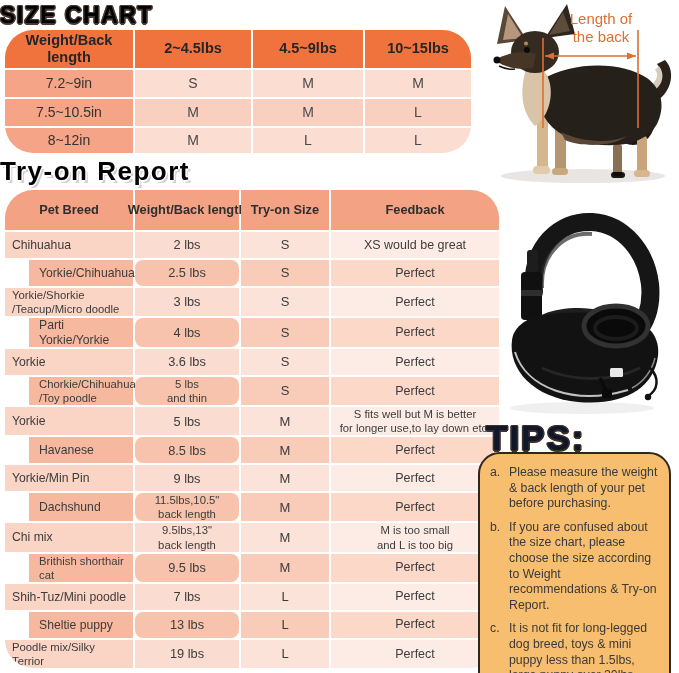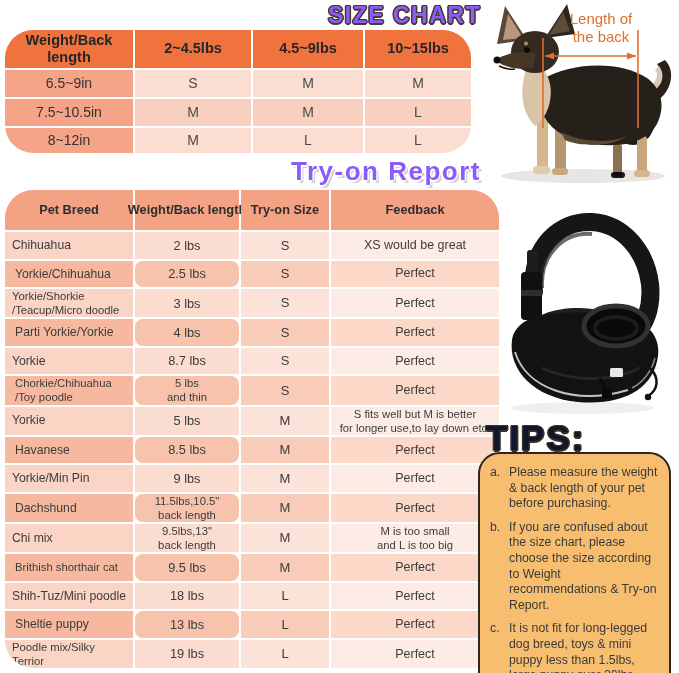--- a/index.html
+++ b/index.html
@@ -3,22 +3,22 @@
 <meta charset="utf-8">
 <style>
   html,body{margin:0;padding:0;}
   body{
     width:679px;height:673px;position:relative;background:#ffffff;
     font-family:"Liberation Sans","DejaVu Sans",sans-serif;
     overflow:hidden;color:#3c3c3c;
   }
   
   .big-title{
-    position:absolute;left:9px;width:472px;text-align:right;
-    font-weight:800;letter-spacing:1.5px;color:#8b5cf6;
+    position:absolute;left:0;width:472px;text-align:left;
+    font-weight:800;letter-spacing:1.5px;color:#000000;
   }
   .size-title{
     top:2px;font-size:23px;
     text-shadow:-1.5px 0 #473a33,1.5px 0 #473a33,0 -1.5px #473a33,0 1.5px #473a33,
       -1px -1px #473a33,1px -1px #473a33,-1px 1px #473a33,1px 1px #473a33;
   }
   .tryon-title{
     top:156px;font-size:26px;
     text-shadow:-1.5px 0 #ffffff,1.5px 0 #ffffff,0 -1.5px #ffffff,0 1.5px #ffffff,
       2.5px 2.5px 0 rgba(150,150,150,.45);
@@ -49,21 +49,21 @@
   .t1 .v{color:#4a4a4a;font-size:14px;}
   
   .t2 .th{background:#f4a284;color:#2e2e2e;font-size:12.8px;font-weight:700;white-space:nowrap;}
   .t2 .c0{justify-content:flex-start;text-align:left;padding-left:10px;font-size:12.2px;color:#3c3c3c;}
   .t2 .c1{font-size:12.8px;color:#3c3c3c;}
   .t2 .c2{font-size:13px;color:#3c3c3c;}
   .t2 .c3{font-size:12.5px;color:#3c3c3c;}
   .t2 .sm{font-size:11.3px;line-height:1.25;}
   .t2row.odd  .c0{background:#fad4c5;padding-left:7px;} .t2row.odd  .c1{background:#fbdcd0;}
   .t2row.odd  .c2{background:#fce3d9;} .t2row.odd  .c3{background:#fdece5;}
-  .t2row.even .c0{background:#f6b99f;} .t2row.even .c1{background:#f8c3ac;border-radius:8px;}
+  .t2row.even .c0{background:#f6b99f;margin-left:24px;} .t2row.even .c1{background:#f8c3ac;border-radius:8px;}
   .t2row.even .c2{background:#f9ccb9;} .t2row.even .c3{background:#fbd8c8;}
   
   .dog-figure{position:absolute;left:475px;top:0;width:204px;height:188px;}
   .bag-figure{position:absolute;left:482px;top:192px;width:192px;height:228px;}
   
   .tips-box{
     position:absolute;left:478px;top:452px;width:193px;box-sizing:border-box;
     background:#f8be70;border:2.5px solid #2e2620;border-radius:22px;
     padding:11px 8px 9px 10px;
   }
@@ -78,21 +78,21 @@
 
 <div class="big-title size-title">SIZE CHART</div>
 
 <div class="grid-table t1">
   <div class="cell th">Weight/Back length</div>
   <div class="cell th">2~4.5lbs</div>
   <div class="cell th">4.5~9lbs</div>
   <div class="cell th">10~15lbs</div>
 
   <div class="grid-row t1row lt">
-    <div class="cell lbl">6.5~9in</div>
+    <div class="cell lbl">7.2~9in</div>
     <div class="cell v">S</div>
     <div class="cell v">M</div>
     <div class="cell v">M</div>
   </div>
   <div class="grid-row t1row md">
     <div class="cell lbl">7.5~10.5in</div>
     <div class="cell v">M</div>
     <div class="cell v">M</div>
     <div class="cell v">L</div>
   </div>
@@ -132,21 +132,21 @@
     <div class="cell c3">Perfect</div>
   </div>
   <div class="grid-row t2row even">
     <div class="cell c0">Parti Yorkie/Yorkie</div>
     <div class="cell c1">4 lbs</div>
     <div class="cell c2">S</div>
     <div class="cell c3">Perfect</div>
   </div>
   <div class="grid-row t2row odd">
     <div class="cell c0">Yorkie</div>
-    <div class="cell c1">8.7 lbs</div>
+    <div class="cell c1">3.6 lbs</div>
     <div class="cell c2">S</div>
     <div class="cell c3">Perfect</div>
   </div>
   <div class="grid-row t2row even">
     <div class="cell c0 sm">Chorkie/Chihuahua
 /Toy poodle</div>
     <div class="cell c1 sm">5 lbs
 and thin</div>
     <div class="cell c2">S</div>
     <div class="cell c3">Perfect</div>
@@ -186,21 +186,21 @@
 and L is too big</div>
   </div>
   <div class="grid-row t2row even">
     <div class="cell c0 sm">Brithish shorthair cat</div>
     <div class="cell c1">9.5 lbs</div>
     <div class="cell c2">M</div>
     <div class="cell c3">Perfect</div>
   </div>
   <div class="grid-row t2row odd">
     <div class="cell c0">Shih-Tuz/Mini poodle</div>
-    <div class="cell c1">18 lbs</div>
+    <div class="cell c1">7 lbs</div>
     <div class="cell c2">L</div>
     <div class="cell c3">Perfect</div>
   </div>
   <div class="grid-row t2row even">
     <div class="cell c0">Sheltie puppy</div>
     <div class="cell c1">13 lbs</div>
     <div class="cell c2">L</div>
     <div class="cell c3">Perfect</div>
   </div>
   <div class="grid-row t2row odd">

